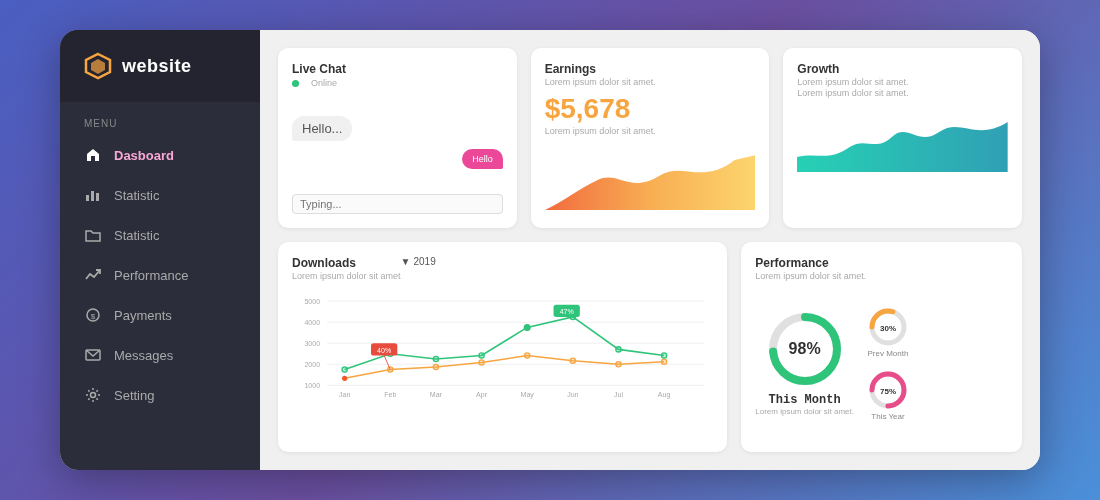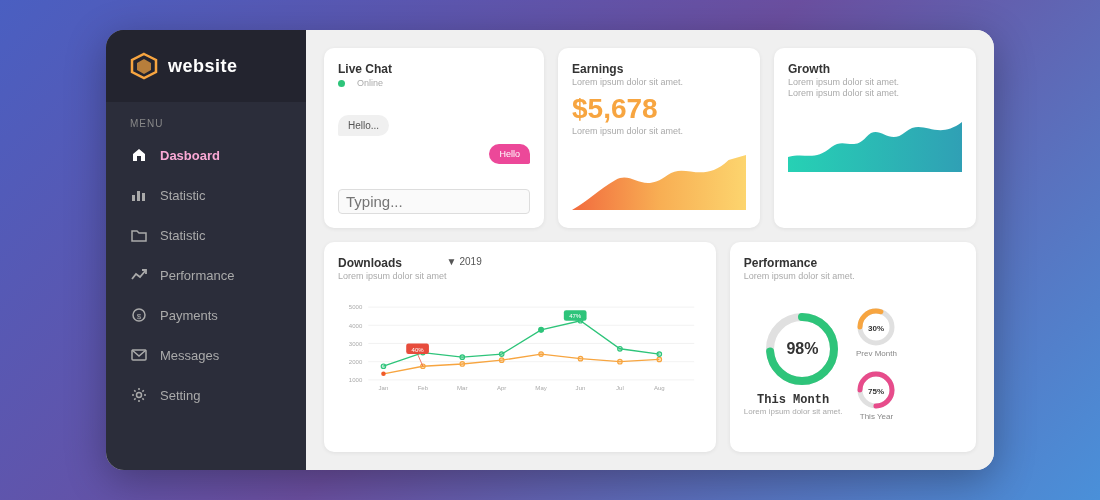--- a/index.html
+++ b/index.html
@@ -7,21 +7,21 @@
       width: 1100px;
       height: 500px;
       background: linear-gradient(135deg, #4a5fc1 0%, #6b4fa0 50%, #4a90d9 100%);
       display: flex;
       align-items: center;
       justify-content: center;
       font-family: 'Segoe UI', Arial, sans-serif;
       overflow: hidden;
     }
     .outer-container {
-      width: 888px;
+      width: 980px;
       height: 440px;
       background: #e8e8e8;
       border-radius: 18px;
       display: flex;
       overflow: hidden;
       box-shadow: 0 10px 40px rgba(0,0,0,0.3);
     }
     
     .sidebar {
       width: 200px;
@@ -129,21 +129,21 @@
       flex: 1;
       display: flex;
       flex-direction: column;
       justify-content: space-between;
       margin-top: 8px;
     }
     .chat-bubble-left {
       background: #f0f0f0;
       border-radius: 12px 12px 12px 2px;
       padding: 5px 10px;
-      font-size: 10px;
+      font-size: 13px;
       color: #555;
       align-self: flex-start;
       max-width: 70%;
     }
     .chat-bubble-right {
       background: #ec4899;
       border-radius: 12px 12px 2px 12px;
       padding: 5px 10px;
       font-size: 9px;
       color: #fff;
@@ -358,21 +358,21 @@
         <div class="online-badge">
           <div class="online-dot"></div>
           <span class="online-text">Online</span>
         </div>
         <div class="chat-area">
           <div style="display:flex;flex-direction:column;gap:8px;flex:1;justify-content:center;">
             <div class="chat-bubble-left">Hello...</div>
             <div class="chat-bubble-right">Hello</div>
           </div>
           <div class="chat-input-row">
-            <input class="chat-input" type="text" style="width: 100%; outline: none; border: 1px solid rgb(221, 221, 221); border-radius: 4px; padding: 3px 7px; font-size: 15px; color: rgb(170, 170, 170); background: rgb(250, 250, 250);" placeholder="Typing...">
+            <input class="chat-input" type="text" style="width: 100%; outline: none; border: 1px solid rgb(221, 221, 221); border-radius: 4px; padding: 3px 7px; font-size: 11px; color: rgb(170, 170, 170); background: rgb(250, 250, 250);" placeholder="Typing...">
           </div>
         </div>
       </div>
 
       <div class="card earnings-card">
         <div class="card-title">Earnings</div>
         <div class="card-subtitle">Lorem ipsum dolor sit amet.</div>
         <div class="earnings-amount">$5,678</div>
         <div class="card-subtitle">Lorem ipsum dolor sit amet.</div>
         <div class="earnings-chart">
@@ -476,21 +476,21 @@
             <line x1="313" y1="28" x2="320" y2="28" stroke="#2ec47a" stroke-width="1"></line>
           </svg>
         </div>
       </div>
 
       <div class="card performance-card">
         <div class="card-title">Performance</div>
         <div class="card-subtitle">Lorem ipsum dolor sit amet.</div>
         <div class="perf-inner">
 
-          <div style="display:flex;flex-direction:column;align-items:flex-end;">
+          <div style="display:flex;flex-direction:column;align-items:center;">
             <div class="donut-container">
               <svg width="80" height="80" viewBox="0 0 80 80">
                 <circle cx="40" cy="40" r="32" fill="none" stroke="#e0e0e0" stroke-width="8"></circle>
                 <circle cx="40" cy="40" r="32" fill="none" stroke="#2ec47a" stroke-width="8" stroke-dasharray="198 201" stroke-dashoffset="50" stroke-linecap="round" transform="rotate(-90 40 40)"></circle>
               </svg>
               <span class="donut-label">98%</span>
             </div>
             <div class="perf-bottom">
               <div class="perf-month-label">This Month</div>
               <div class="perf-month-sub">Lorem ipsum dolor sit amet.</div>

